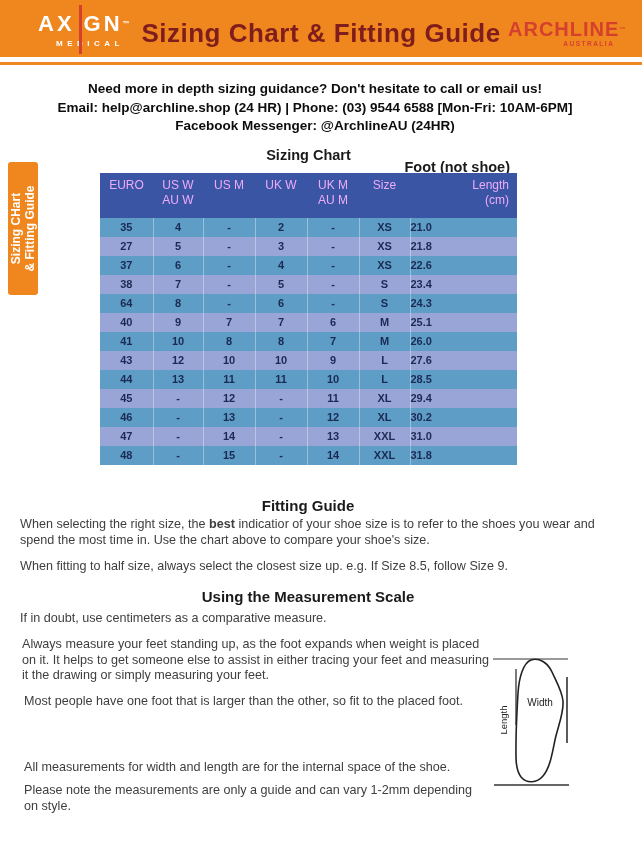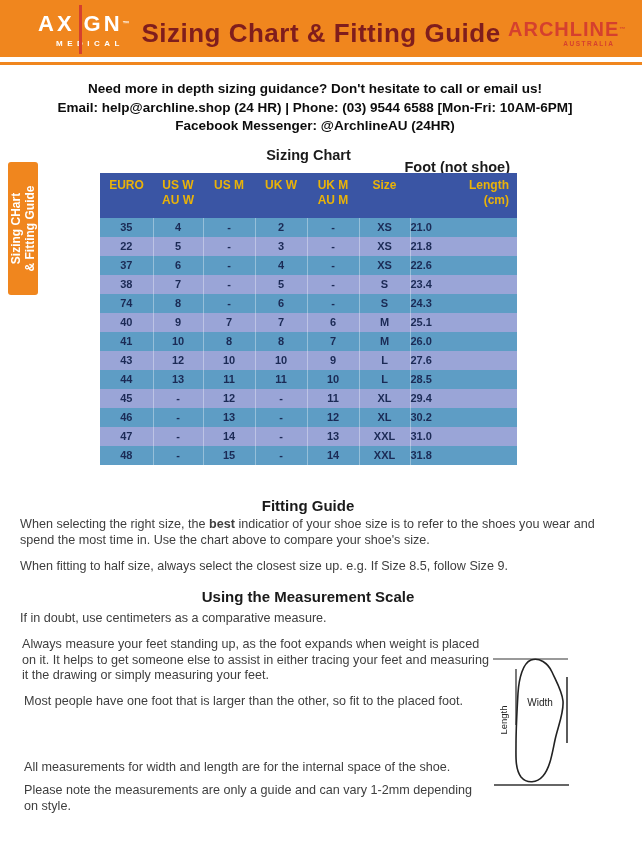--- a/index.html
+++ b/index.html
@@ -40,21 +40,21 @@
   
   .chart-title{position:absolute;left:100px;top:147px;width:417px;text-align:center;
     font-size:14.5px;font-weight:bold;color:#1a1a1a;}
   .foot-note{position:absolute;left:360px;top:159px;width:150px;text-align:right;
     font-size:14.5px;font-weight:bold;color:#1a1a1a;}
   table.sizing{
     position:absolute;left:100px;top:173px;width:417px;
     border-collapse:collapse;table-layout:fixed;
   }
   table.sizing thead th{
-    background:#3A55A4;color:#eab308;font-size:12px;font-weight:bold;
+    background:#3A55A4;color:#f0abfc;font-size:12px;font-weight:normal;
     height:40px;vertical-align:top;padding:5px 0 0 0;text-align:center;line-height:15px;
   }
   table.sizing thead th:last-child{text-align:right;padding-right:8px;}
   table.sizing tbody td{
     text-align:center;font-size:11px;font-weight:bold;color:#1B2A55;
     height:19px;padding:0;line-height:19px;
   }
   table.sizing tbody td:last-child{text-align:left;padding-right:22px;}
   table.sizing tbody td + td{border-left:1px solid rgba(255,255,255,0.35);}
   table.sizing tbody tr:nth-child(odd){background:#5E9DC5;}
@@ -154,21 +154,21 @@
       <tr>
         <td>35</td>
         <td>4</td>
         <td>-</td>
         <td>2</td>
         <td>-</td>
         <td>XS</td>
         <td>21.0</td>
       </tr>
       <tr>
-        <td>22</td>
+        <td>27</td>
         <td>5</td>
         <td>-</td>
         <td>3</td>
         <td>-</td>
         <td>XS</td>
         <td>21.8</td>
       </tr>
       <tr>
         <td>37</td>
         <td>6</td>
@@ -181,21 +181,21 @@
       <tr>
         <td>38</td>
         <td>7</td>
         <td>-</td>
         <td>5</td>
         <td>-</td>
         <td>S</td>
         <td>23.4</td>
       </tr>
       <tr>
-        <td>74</td>
+        <td>64</td>
         <td>8</td>
         <td>-</td>
         <td>6</td>
         <td>-</td>
         <td>S</td>
         <td>24.3</td>
       </tr>
       <tr>
         <td>40</td>
         <td>9</td>

